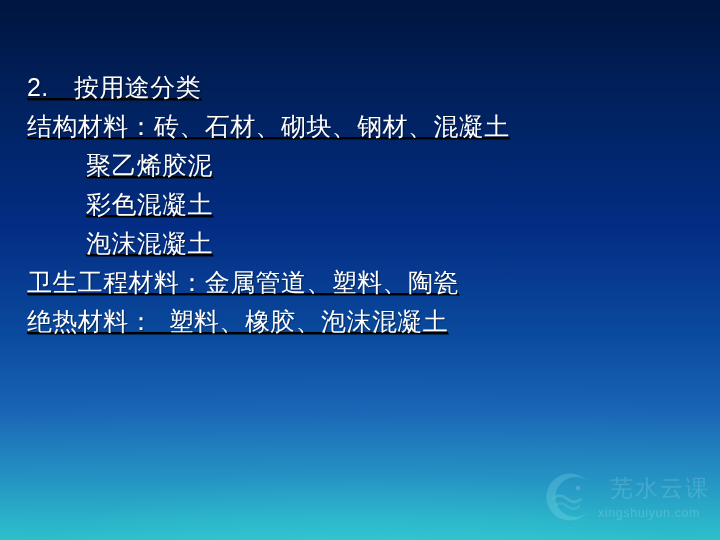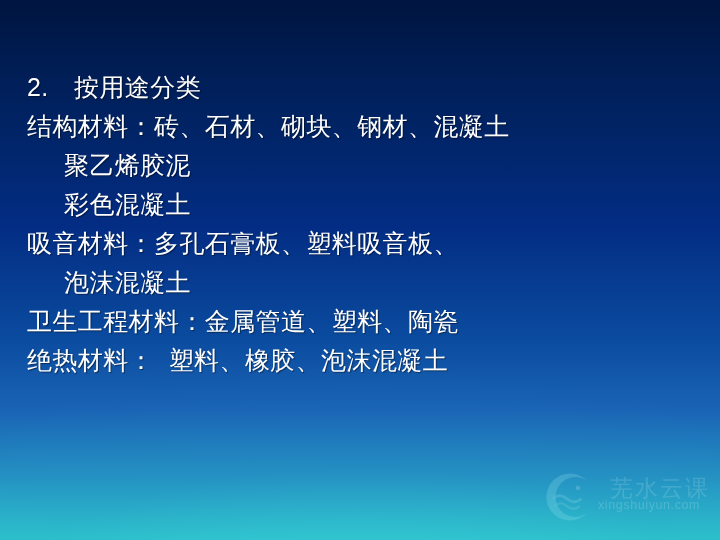--- a/index.html
+++ b/index.html
@@ -36,34 +36,35 @@
                 rgba(0, 0, 0, 0) 72%);
     pointer-events: none;
   }
 
   .body-text {
     position: absolute;
     left: 0;
     top: 0;
     width: 720px;
     padding: 0;
+    text-decoration: underline;
   }
 
   .line {
     color: #ffffff;
     font-size: 25px;
     line-height: 39px;
     letter-spacing: 0.4px;
     white-space: pre;
     padding-left: 27px;
     text-shadow: 1px 1px 1px rgba(0, 0, 0, 0.45);
   }
 
   .line.indent {
-    padding-left: 64px;
+    padding-left: 86px;
   }
 
   
   .watermark {
     position: absolute;
     right: 8px;
     bottom: 2px;
     width: 176px;
     height: 76px;
     opacity: 0.30;
@@ -83,21 +84,21 @@
     font-size: 23px;
     line-height: 28px;
     letter-spacing: 2px;
     color: #d9f4f7;
     opacity: 0.55;
     white-space: pre;
   }
   .wm-url {
     position: absolute;
     left: 62px;
-    top: 36px;
+    top: 44px;
     font-size: 12.5px;
     letter-spacing: 0.6px;
     color: #e6f7fa;
     opacity: 0.62;
     white-space: pre;
   }
 </style>
 </head>
 <body>
 
@@ -108,21 +109,20 @@
     <div class="line">2.　按用途分类</div>
 
     <div class="line">结构材料：砖、石材、砌块、钢材、混凝土</div>
 
 
     <div class="line indent">聚乙烯胶泥</div>
 
 
     <div class="line indent">彩色混凝土</div>
 
-    <div class="line">吸音材料：多孔石膏板、塑料吸音板、</div>
 
     <div class="line indent">泡沫混凝土</div>
 
     <div class="line">卫生工程材料：金属管道、塑料、陶瓷</div>
 
     <div class="line">绝热材料：  塑料、橡胶、泡沫混凝土</div>
 
   </div>
 
   <div class="watermark">

